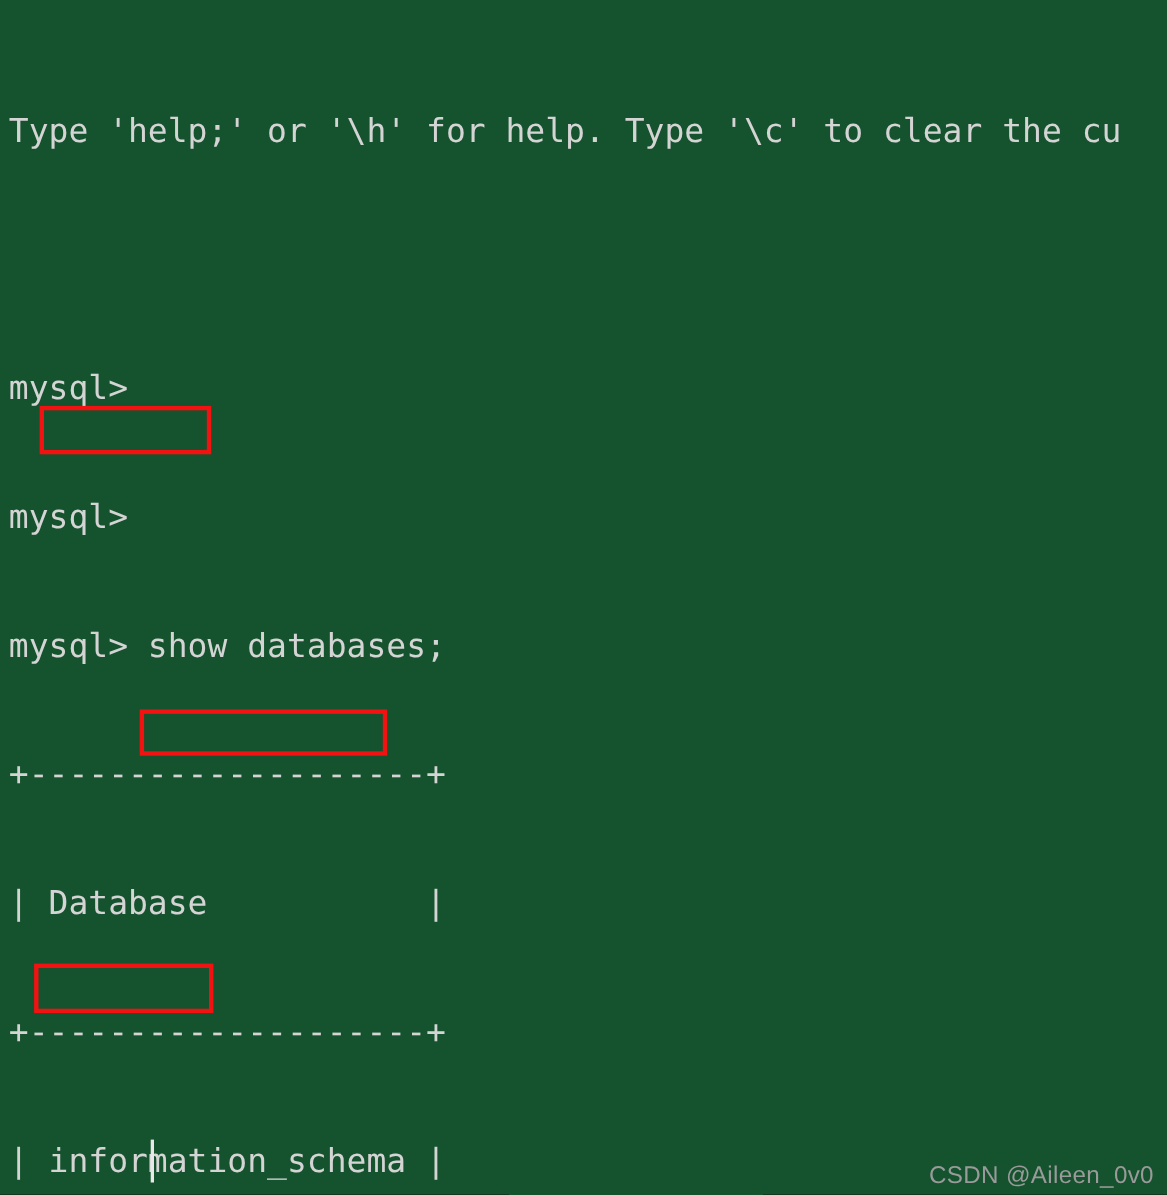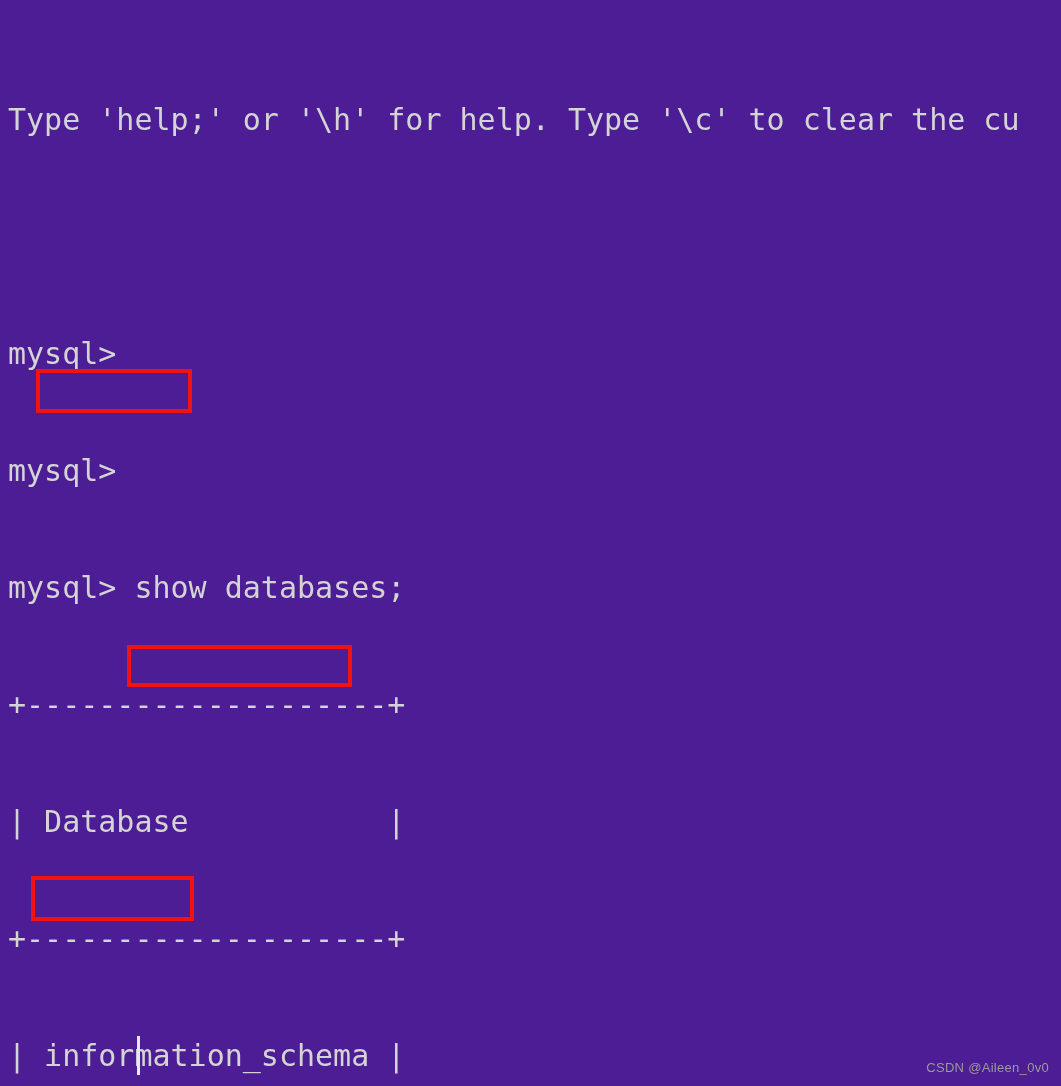--- a/index.html
+++ b/index.html
@@ -10,21 +10,21 @@
   }
   body {
     width: 1061px;
     height: 1086px;
     overflow: hidden;
   }
   #terminal {
     position: relative;
     width: 1061px;
     height: 1086px;
-    background: #4c1d95;
+    background: #14532d;
     overflow: hidden;
     font-family: "DejaVu Sans Mono", "Liberation Mono", monospace;
     font-size: 30px;
     line-height: 39px;
     color: #d4d4d4;
     letter-spacing: 0px;
     -webkit-font-smoothing: antialiased;
   }
   #screen {
     position: absolute;
@@ -78,21 +78,21 @@
     top: 1036px;
     width: 3px;
     height: 39px;
     background: #e8e8e8;
   }
   #watermark {
     position: absolute;
     right: 12px;
     bottom: 8px;
     font-family: "Liberation Sans", "DejaVu Sans", sans-serif;
-    font-size: 13px;
+    font-size: 22px;
     line-height: 20px;
     color: #9a9a9a;
     letter-spacing: 0.3px;
     white-space: pre;
   }
 </style>
 </head>
 <body>
 
 <div id="terminal">

